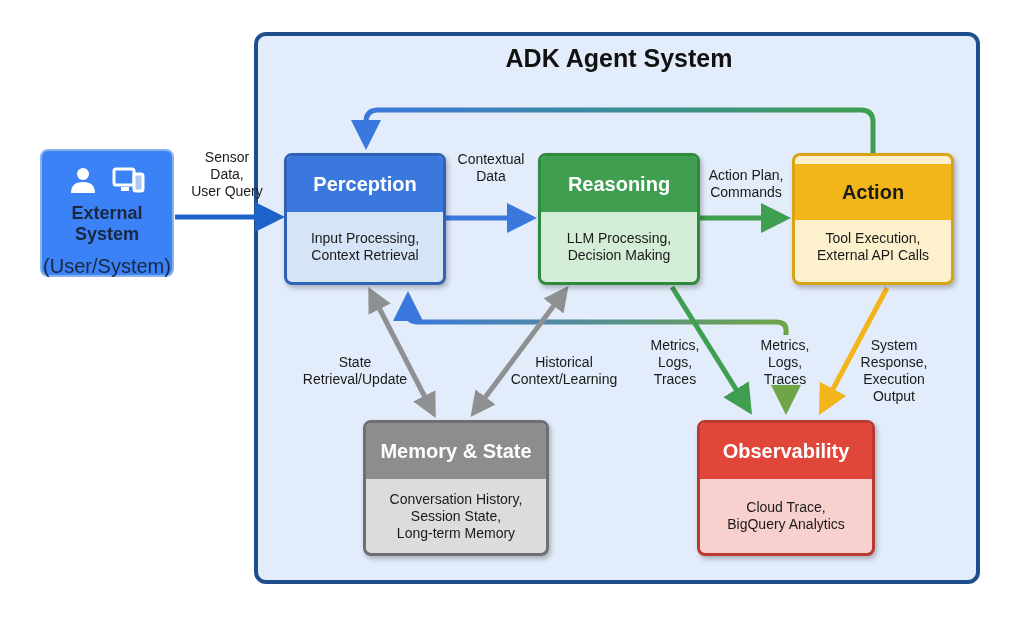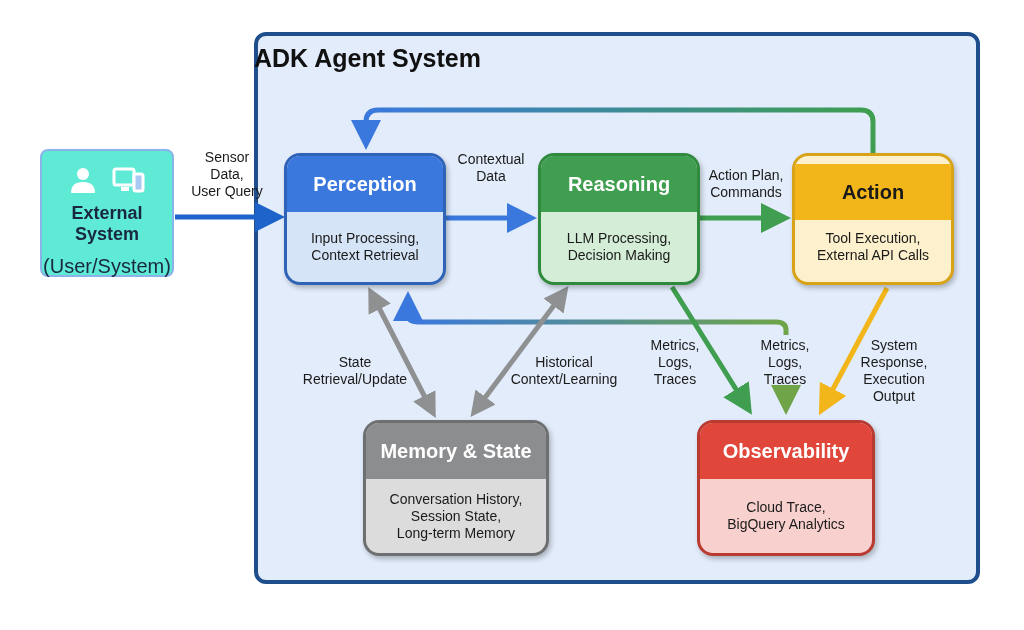--- a/index.html
+++ b/index.html
@@ -1,24 +1,24 @@
 <!DOCTYPE html>
 <html><head>
 <meta charset="utf-8">
 <style>
   html, body { margin:0; padding:0; background:#ffffff; }
   body { width:1024px; height:630px; position:relative; overflow:hidden; font-family:"Liberation Sans", sans-serif; }
   #canvas { position:absolute; left:0; top:0; width:1024px; height:630px; }
   .frame { position:absolute; left:254px; top:32px; width:726px; height:552px; border:4px solid #1f4e8c; border-radius:12px; background:#e2ecfa; box-sizing:border-box; }
-  .title { position:absolute; left:254px; top:44px; width:730px; font-size:25px; font-weight:bold; color:#111; }
-  .ext { position:absolute; left:40px; top:149px; width:134px; height:128px; background:#5eead4; border:2px solid #8ab3ea; border-radius:8px; box-sizing:border-box; text-align:center; }
+  .title { position:absolute; left:254px; top:44px; width:730px; text-align:center; font-size:25px; font-weight:bold; color:#111; }
+  .ext { position:absolute; left:40px; top:149px; width:134px; height:128px; background:#3b82f6; border:2px solid #8ab3ea; border-radius:8px; box-sizing:border-box; text-align:center; }
   .ext .icons { margin-top:14px; height:32px; display:flex; justify-content:center; gap:14px; }
   .ext .t1 { font-size:18px; font-weight:bold; color:#1a2740; line-height:21px; margin-top:6px; }
   .ext .t2 { font-size:20px; color:#1a2740; margin-top:10px; }
-  .box { position:absolute; border:3px solid; border-radius:16px; box-sizing:border-box; overflow:hidden; box-shadow:2px 3px 5px rgba(0,0,0,0.25); }
+  .box { position:absolute; border:3px solid; border-radius:8px; box-sizing:border-box; overflow:hidden; box-shadow:2px 3px 5px rgba(0,0,0,0.25); }
   .box .hd { height:56px; display:flex; align-items:center; justify-content:center; font-size:20px; font-weight:bold; }
   .box .bd { position:absolute; left:0; right:0; top:56px; bottom:0; display:flex; align-items:center; justify-content:center; text-align:center; font-size:14px; color:#1a1a1a; line-height:17px; padding:0 6px; white-space:pre-line; }
   .lbl { position:absolute; font-size:14px; color:#1a1a1a; text-align:center; line-height:17px; white-space:pre-line; }
 </style>
 </head>
 <body>
 
 <div class="frame"></div>
 <div class="title">ADK Agent System</div>
 

